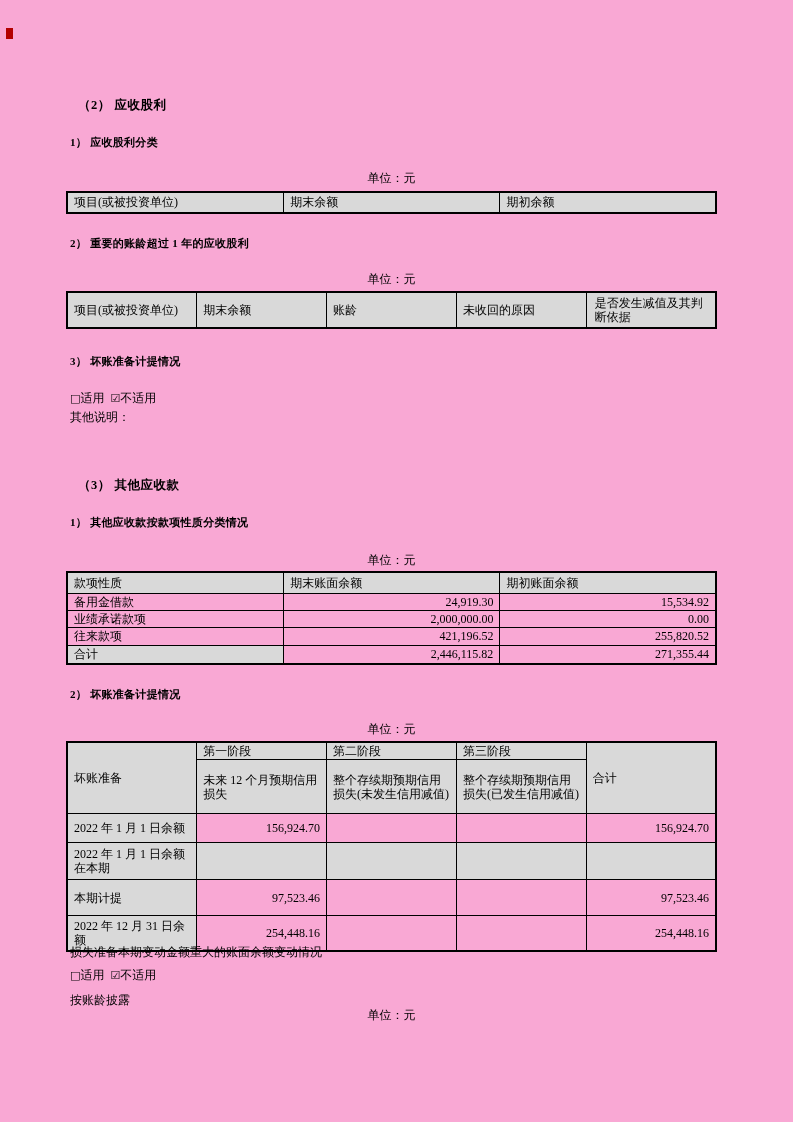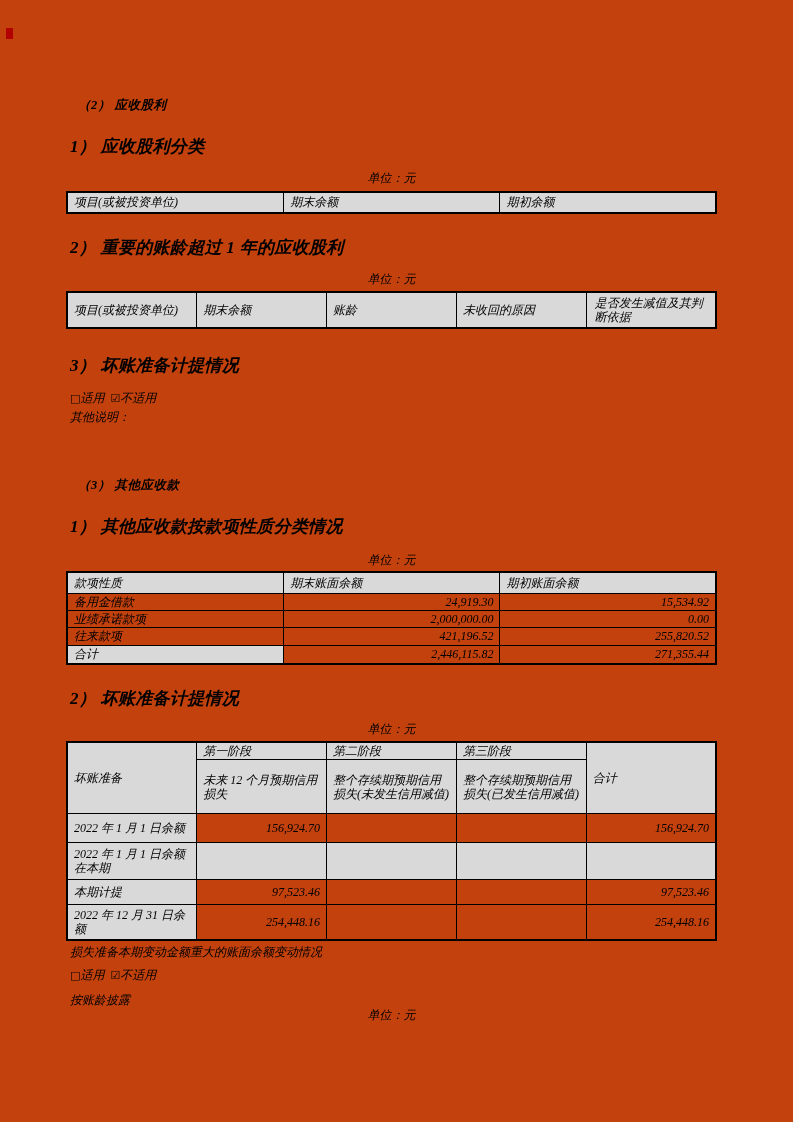--- a/index.html
+++ b/index.html
@@ -1,28 +1,27 @@
 <!DOCTYPE html>
 <html><head>
 <meta charset="utf-8">
 <style>
   html,body{margin:0;padding:0;background:#888;}
   .page{
     position:relative;
     width:793px;height:1122px;
-    background:#c2410c;
+    background:#f9a8d4;
     font-family:"Liberation Serif","DejaVu Serif",serif;
     color:#000;
     overflow:hidden;
     margin:0 auto;
-    font-style:italic;
   }
   .abs{position:absolute;}
   .h1{font-size:12.5px;font-weight:bold;letter-spacing:.5px;}
-  .h2{font-size:17px;font-weight:bold;letter-spacing:.3px;}
+  .h2{font-size:11px;font-weight:bold;letter-spacing:.3px;}
   .body-text{font-size:12px;}
   .unit-line{left:66px;width:651px;text-align:center;font-size:12px;}
   .cb{font-family:"DejaVu Sans","Liberation Sans",sans-serif;font-size:11px;}
   .cb-gap{display:inline-block;width:6px;}
   table.rpt{
     border-collapse:collapse;
     table-layout:fixed;
     width:651px;
     border:2px solid #000;
   }
@@ -174,21 +173,21 @@
       <td class="num"></td>
       <td class="num">156,924.70</td>
     </tr>
     <tr style="height:37px;">
       <td class="lbl gray">2022 年 1 月 1 日余额在本期</td>
       <td class="num gray"></td>
       <td class="num gray"></td>
       <td class="num gray"></td>
       <td class="num gray"></td>
     </tr>
-    <tr style="height:25px;margin-top:12px;">
+    <tr style="height:36px;margin-top:12px;">
       <td class="lbl gray">本期计提</td>
       <td class="num">97,523.46</td>
       <td class="num"></td>
       <td class="num"></td>
       <td class="num">97,523.46</td>
     </tr>
     <tr style="height:35px;">
       <td class="lbl gray">2022 年 12 月 31 日余额</td>
       <td class="num">254,448.16</td>
       <td class="num"></td>

